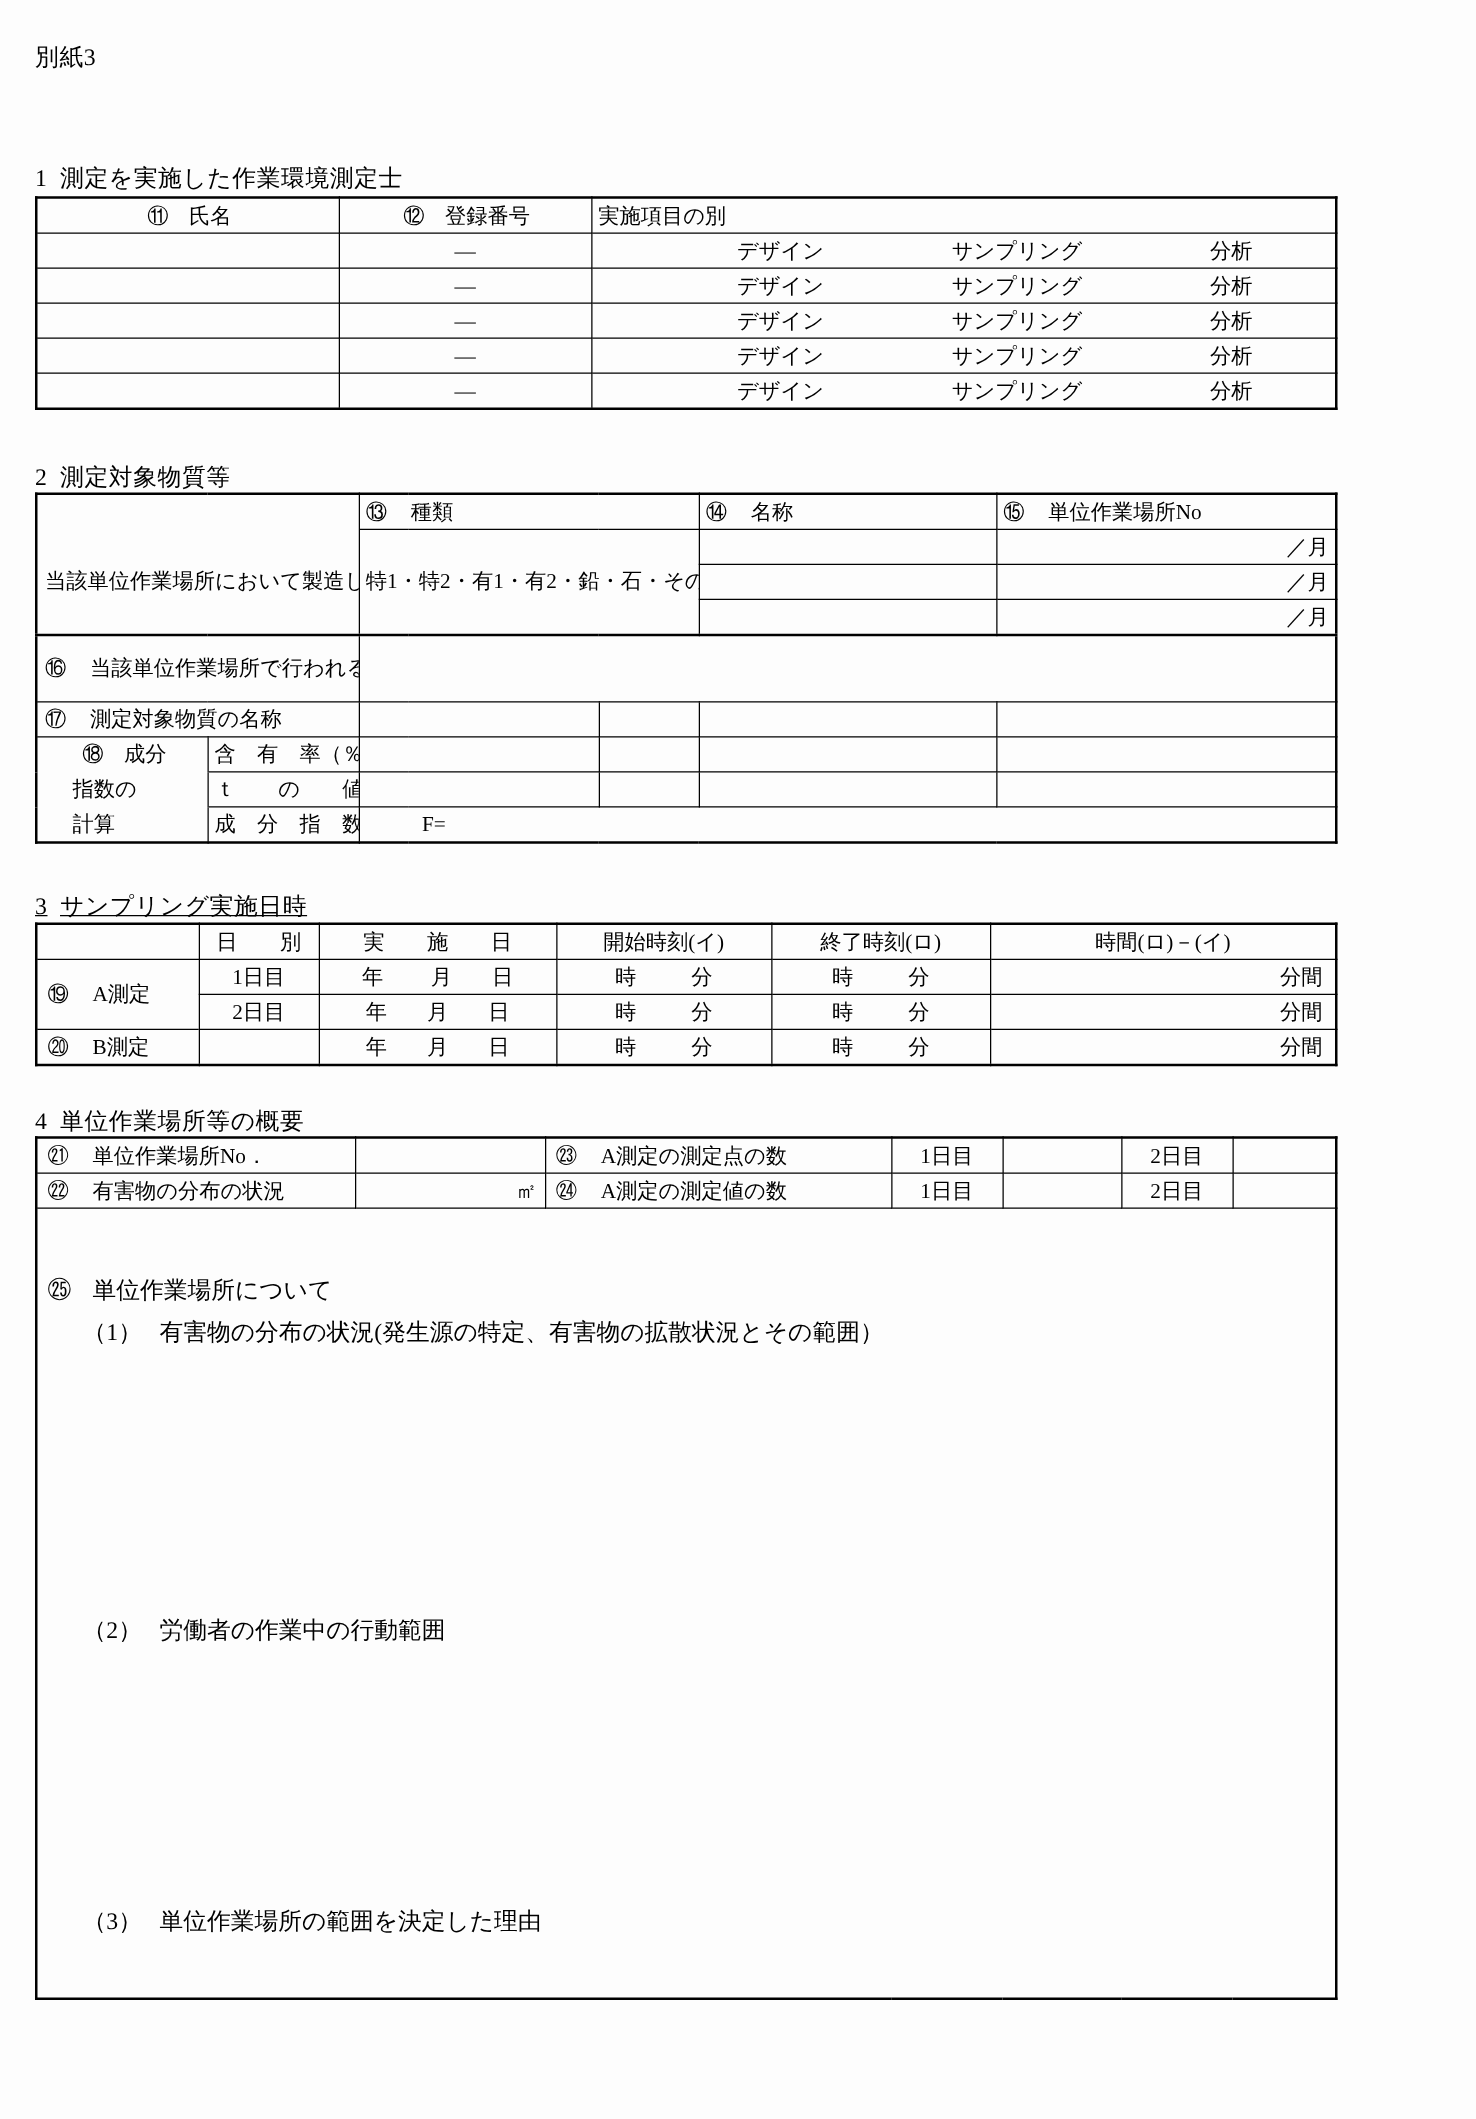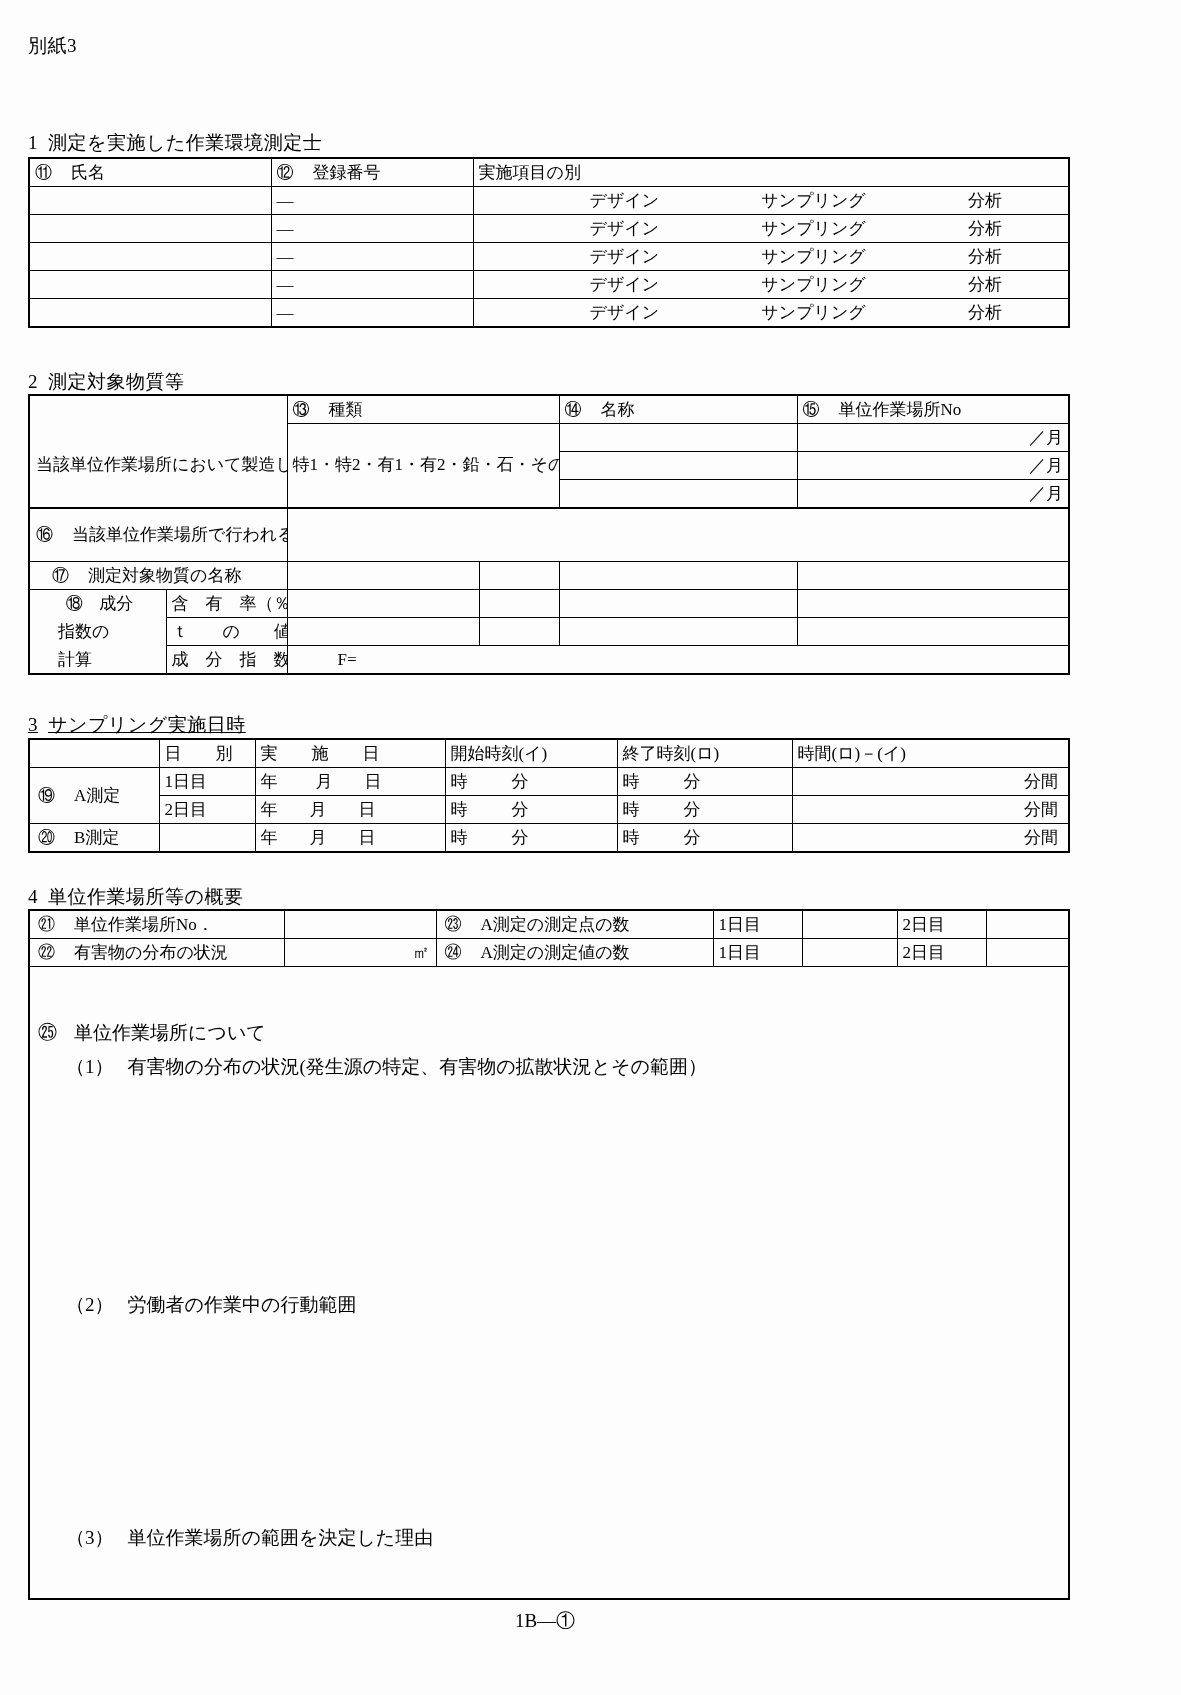--- a/index.html
+++ b/index.html
@@ -68,21 +68,21 @@
   table.form {
     border: 2.5px solid #000;
   }
   table.form td {
     height: 27px;
     padding: 0 5px;
     vertical-align: middle;
     white-space: nowrap;
     overflow: hidden;
   }
-  .c { text-align: left; }
+  .c { text-align: center; }
   .r { text-align: right; }
   .l { text-align: left; }
   .top { vertical-align: top; padding-top: 4px; }
   .num {
     display: inline-block;
     min-width: 22px;
   }
   .lbl-gap { display: inline-block; width: 14px; }
   .thick-top { border-top: 2.5px solid #000 !important; }
   .nbr-b { border-bottom: none !important; }
@@ -237,21 +237,21 @@
       </tr>
 
       <tr>
         <td class="l two-line thick-top" colspan="2" style="height:52px; line-height:1.5; padding-left:6px;">
           <span class="num">⑯</span><span class="lbl-gap"></span><span>当該単位作業場所で行われる業務の概要</span>
         </td>
         <td class="thick-top" colspan="5"></td>
       </tr>
 
       <tr>
-        <td class="l" colspan="2" style="padding-left:22px;">
+        <td class="l" colspan="2" style="padding-left:6px;">
           <span class="num">⑰</span><span class="lbl-gap"></span><span>測定対象物質の名称</span>
         </td>
         <td colspan="2"></td>
         <td></td>
         <td></td>
         <td></td>
       </tr>
 
       <tr>
         <td class="l nbr-b" style="padding-left:6px;text-align:center;">
@@ -405,14 +405,13 @@
               <div class="sub-item" style="margin-top: 4px; padding-left: 28px;"><span>（2）</span><span style="display: inline-block; width: 14px;"></span><span>労働者の作業中の行動範囲</span></div>
               <div style="height: 205px;"></div>
               <div class="sub-item" style="margin-top: 0px; padding-left: 28px;"><span>（3）</span><span style="display: inline-block; width: 14px;"></span><span>単位作業場所の範囲を決定した理由</span></div>
               <div style="height: 0px;"></div>
             </div>
         </td>
       </tr>
     </tbody>
   </table>
 
-  <div class="footer">1B―①</div>
 </div>
 
 </body></html>

